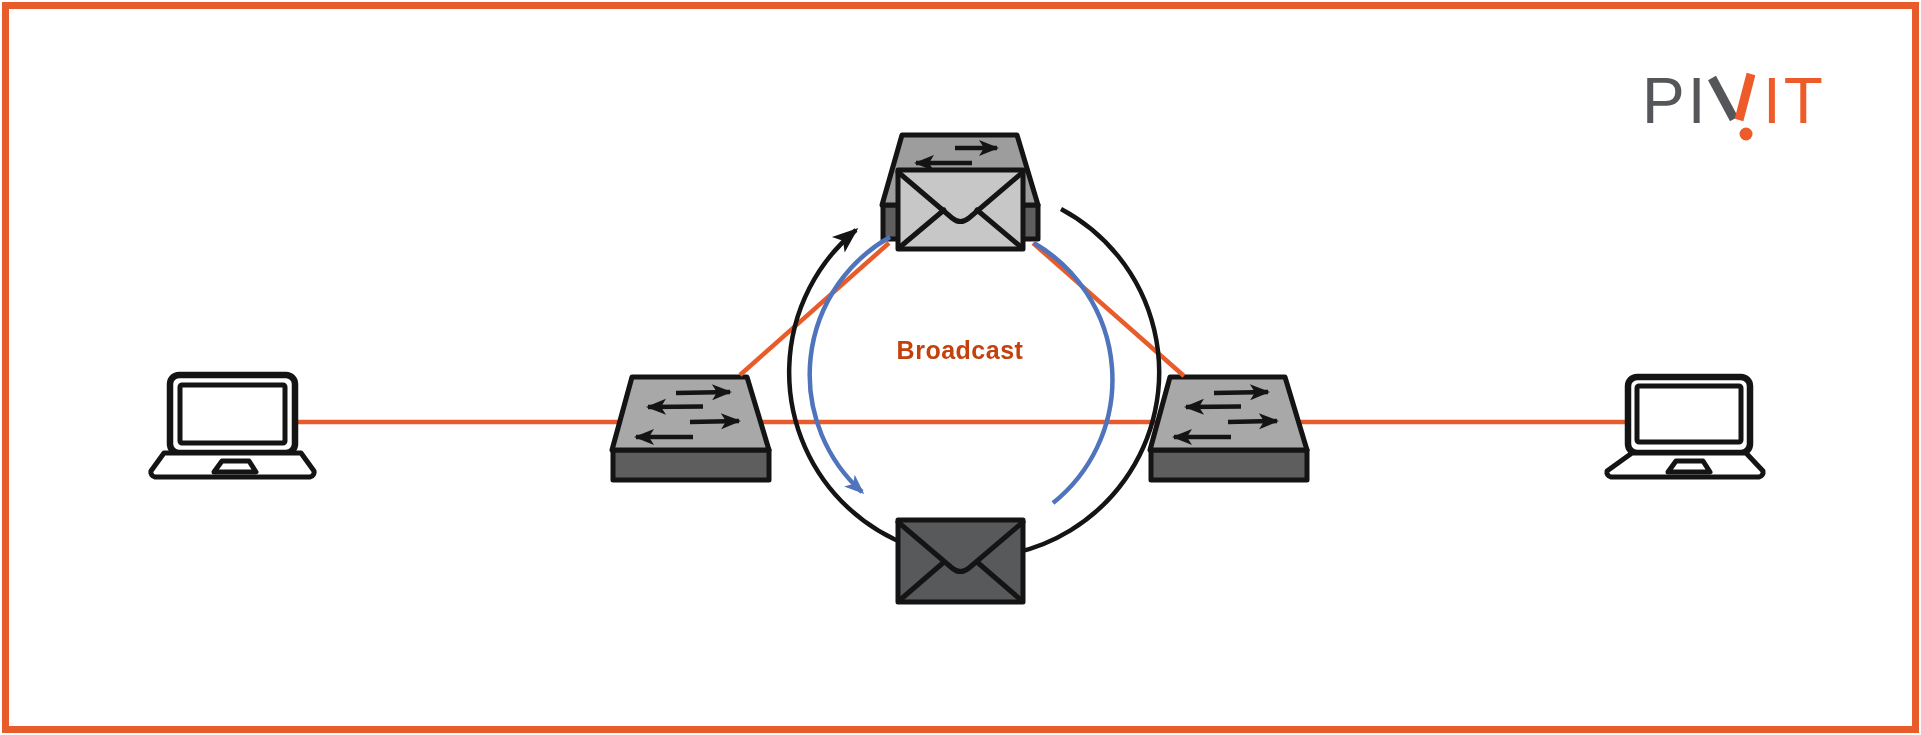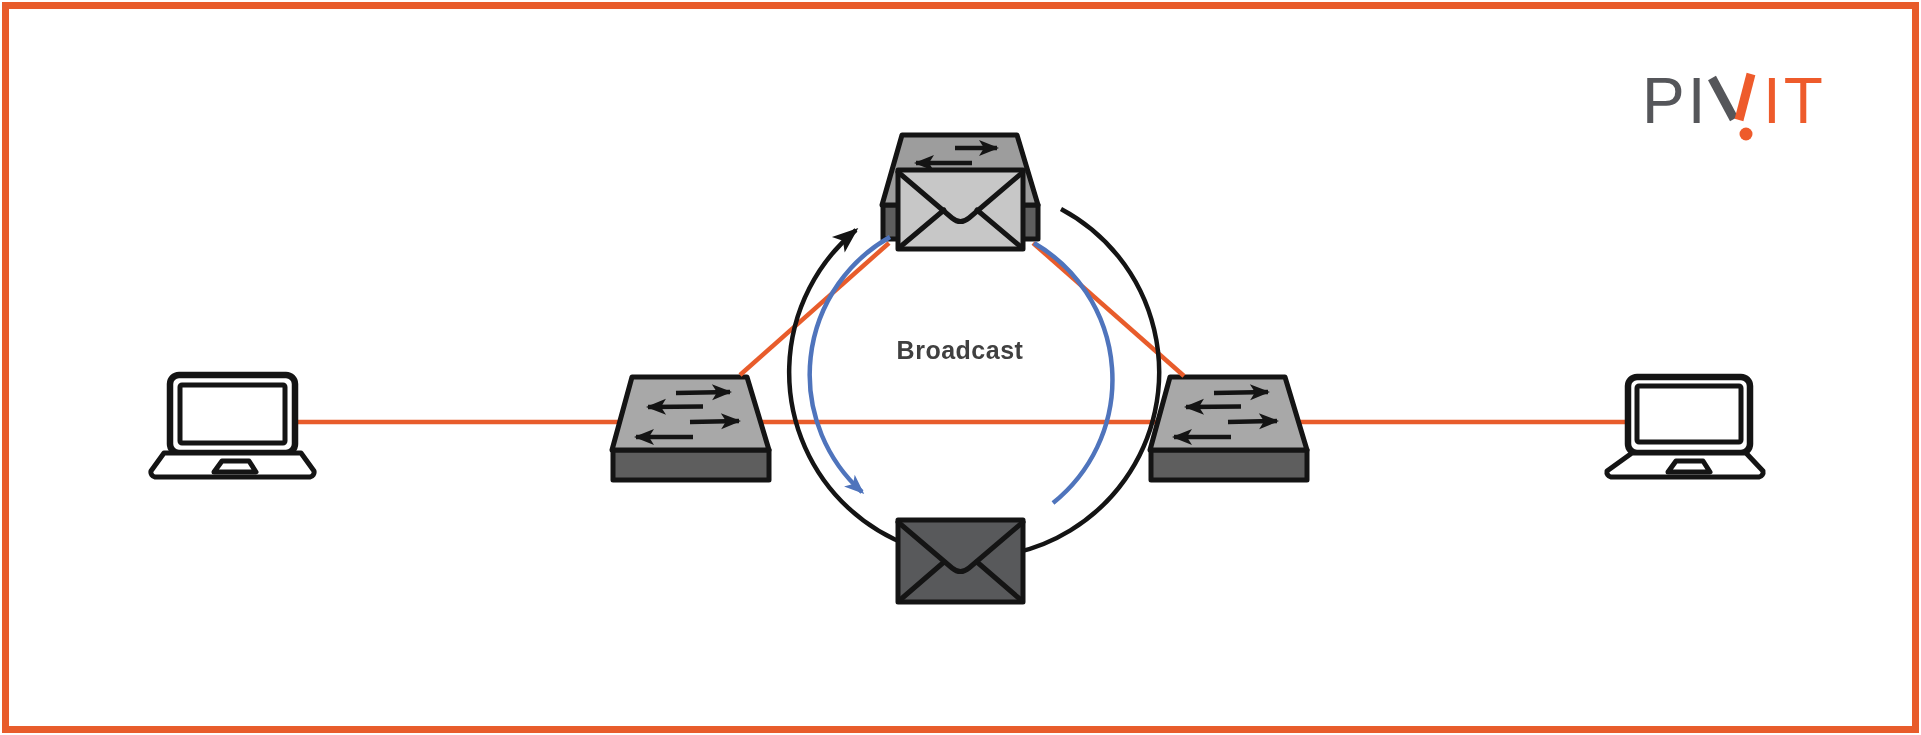--- a/index.html
+++ b/index.html
@@ -30,21 +30,21 @@
   .laptop-stroke{fill:#fff; stroke:var(--ink); stroke-width:6.5; stroke-linejoin:round;}
   .laptop-stroke-thin{fill:#fff; stroke:var(--ink); stroke-width:5; stroke-linejoin:round;}
   #m-ink path, #m-ink-lg path{fill:var(--ink);}
   #m-blue path{fill:var(--blue);}
   .logo-text{font-family:"Liberation Sans", sans-serif; font-size:64px; letter-spacing:3px;}
   .logo-gray-fill{fill:var(--logo-gray);}
   .logo-orange-fill{fill:var(--logo-orange);}
   .logo-v{fill:none; stroke-width:9; stroke-linecap:butt;}
   #center-label{
     position:absolute; left:840px; top:336px; width:240px;
-    text-align:center; color:#404040; font-weight:bold;
+    text-align:center; color:#c2410c; font-weight:bold;
     font-size:25px; line-height:28px; letter-spacing:0.5px;
   }
 </style>
 </head>
 <body>
 
 <div id="stage">
 
   <svg width="1921" height="735" viewBox="0 0 1921 735">
     <defs>

